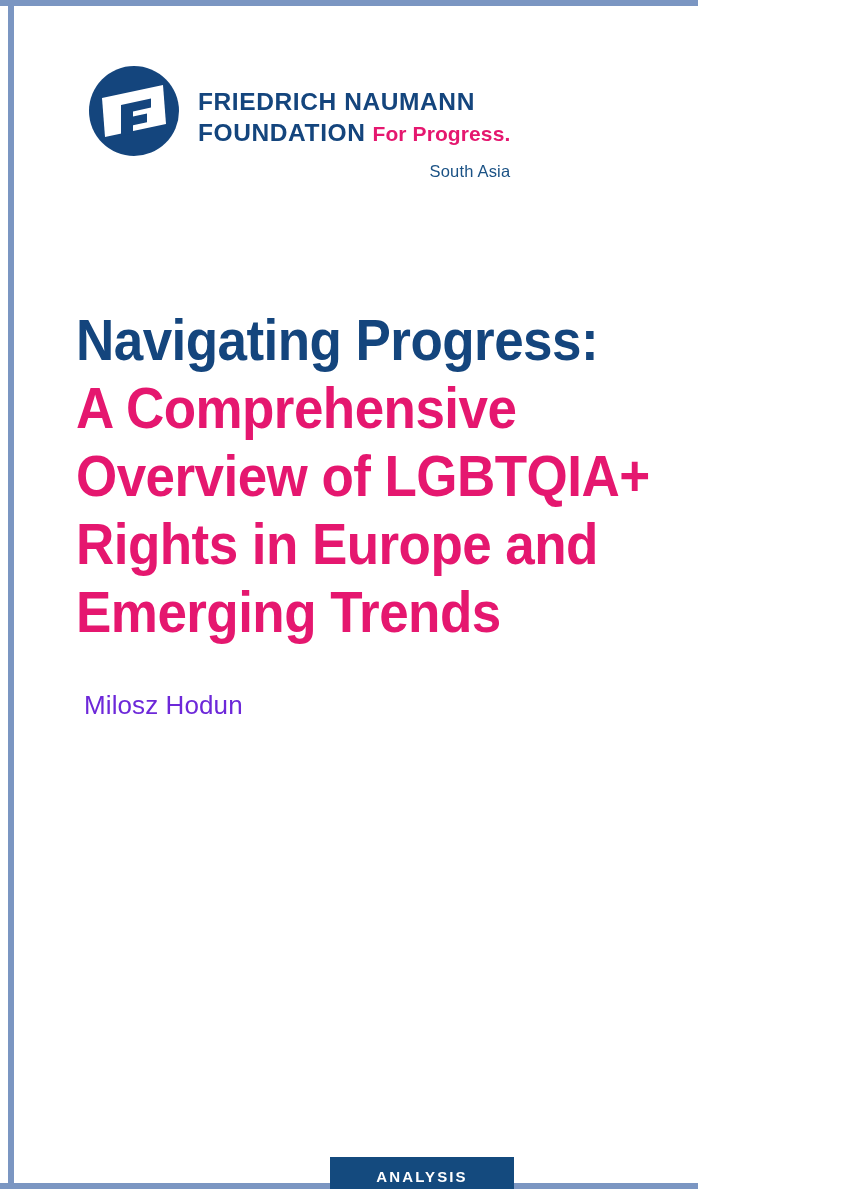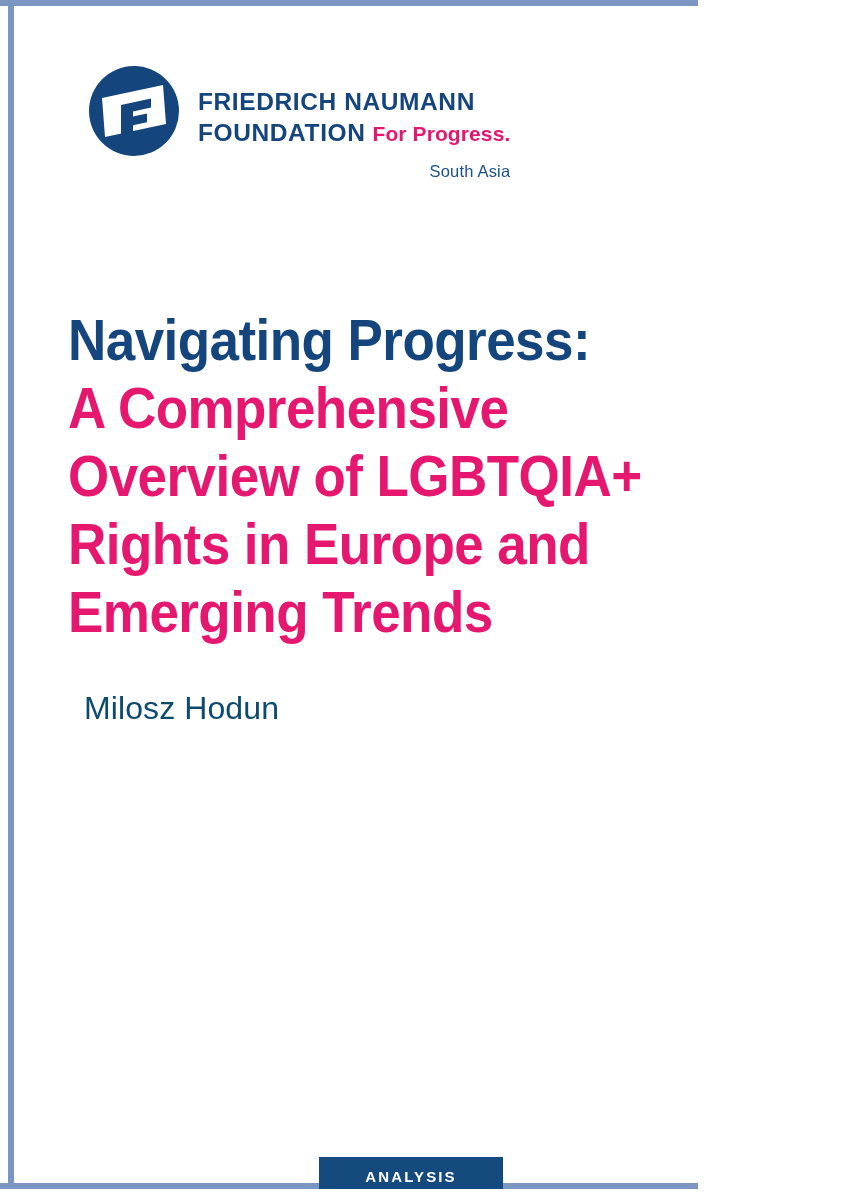--- a/index.html
+++ b/index.html
@@ -78,21 +78,21 @@
     margin-left: 2px;
     font-size: 16.5px;
     color: #1b5285;
     letter-spacing: 0.2px;
     text-align: right;
   }
 
   
   .title-block {
     position: absolute;
-    left: 68px;
+    left: 76px;
     top: 306px;
     width: 700px;
   }
   .title-line {
     font-family: "Liberation Sans Narrow", "Liberation Sans", sans-serif;
     font-weight: bold;
     font-size: 57px;
     line-height: 68px;
     letter-spacing: -0.6px;
     white-space: nowrap;
@@ -100,29 +100,29 @@
     transform-origin: left center;
   }
   .title-line.navy { color: #14457d; }
   .title-line.pink { color: #e5176f; }
 
   
   .author {
     position: absolute;
     left: 84px;
     top: 690px;
-    font-size: 32px;
-    color: #0c4a6e;
+    font-size: 26px;
+    color: #6d28d9;
     letter-spacing: 0.1px;
   }
 
   
   .analysis-banner {
     position: absolute;
-    left: 319px;
+    left: 330px;
     top: 1157px;
     width: 184px;
     height: 38px;
     background: #144a7e;
     display: flex;
     align-items: center;
     justify-content: center;
   }
   .analysis-banner .label {
     color: #ffffff;

